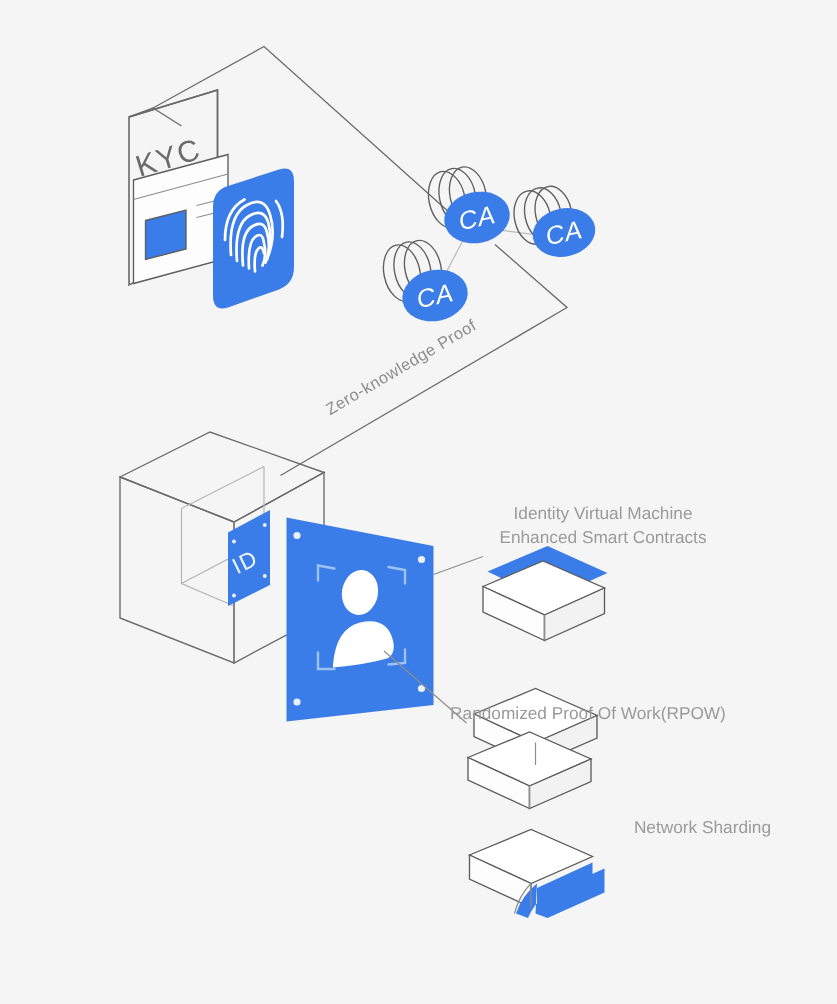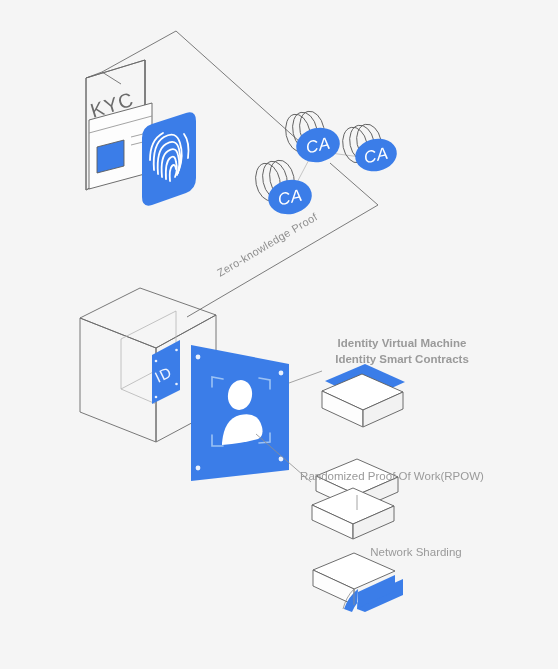--- a/index.html
+++ b/index.html
@@ -229,28 +229,28 @@
 
       <path fill="#3b7de8" d="M358,589 q-10,8 -14,20 l8,3 q4,-10 13,-16 l38,-17 0,16 -38,17 -8,-3"></path>
       <polygon fill="#3b7de8" points="358,592 395,575 395,591 358,608"></polygon>
       <path class="ln-thin" d="M354,589 q-8,8 -11,20"></path>
       <polyline class="ln-thin" points="354,589 354,605"></polyline>
     </g>
 
   </svg>
 
   <div style="position:absolute;left:296px;top:335px;width:212px;text-align:center;
-              color:#9a9a9a;font-size:11.5px;line-height:16px;font-weight:bold;">
+              color:#9a9a9a;font-size:11.5px;line-height:16px;">
     <div>Identity Virtual Machine</div>
-    <div>Identity Smart Contracts</div>
+    <div>Enhanced Smart Contracts</div>
   </div>
 
   <div style="position:absolute;left:276px;top:468px;width:232px;text-align:center;
               color:#9a9a9a;font-size:11.5px;line-height:16px;">
     <div>Randomized Proof Of Work(RPOW)</div>
   </div>
 
-  <div style="position:absolute;left:318px;top:544px;width:196px;text-align:center;
+  <div style="position:absolute;left:318px;top:544px;width:196px;text-align:right;
               color:#9a9a9a;font-size:11.5px;line-height:16px;">
     <div>Network Sharding</div>
   </div>
 
 </div>
 
 </body></html>

